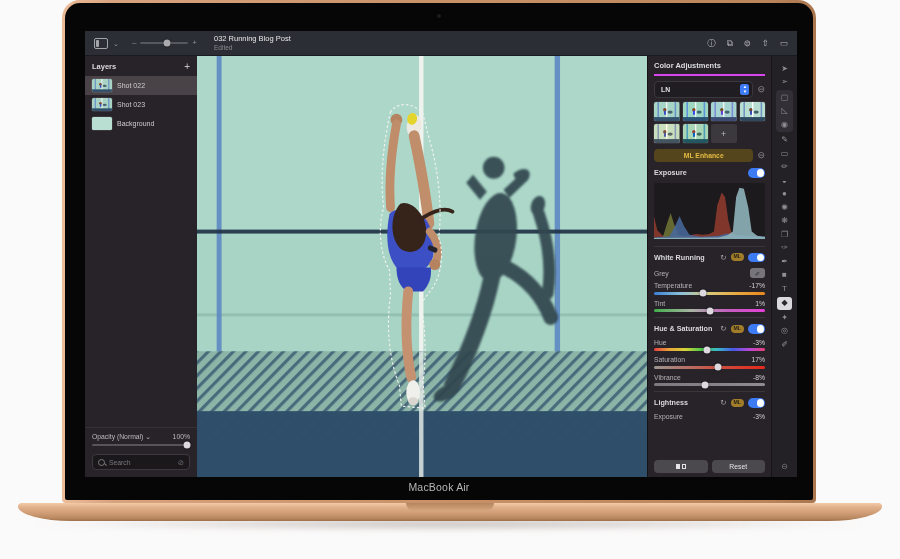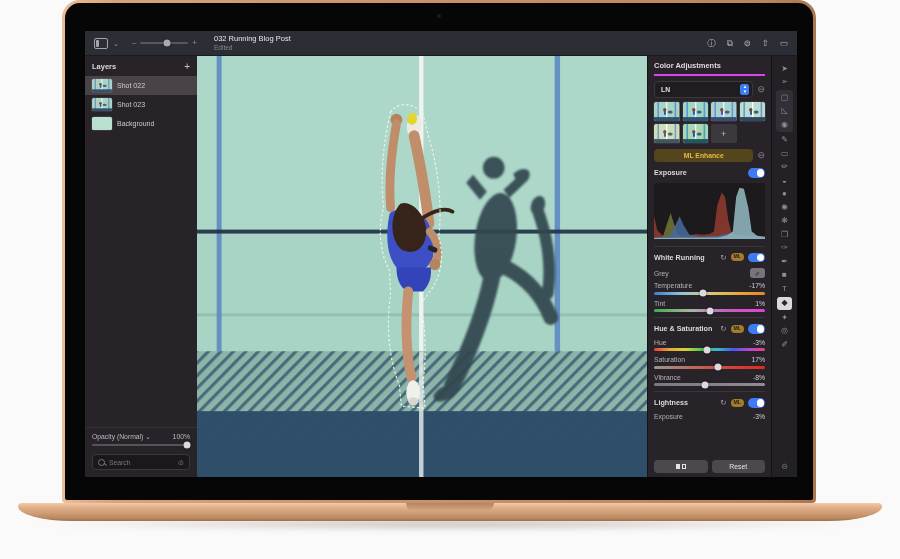--- a/index.html
+++ b/index.html
@@ -462,18 +462,19 @@
               <span class="tool">T</span>
               <span class="tool active">◆</span>
               <span class="tool">✦</span>
               <span class="tool">◎</span>
               <span class="tool">✐</span>
               <span class="tool bottom">⊖</span>
             </div>
         </div>
       </div>
 
+      <div class="brand">MacBook Air</div>
     </div>
   </div>
   <div class="base">
     <div class="base-notch"></div>
   </div>
 </div>
 
 </body></html>

